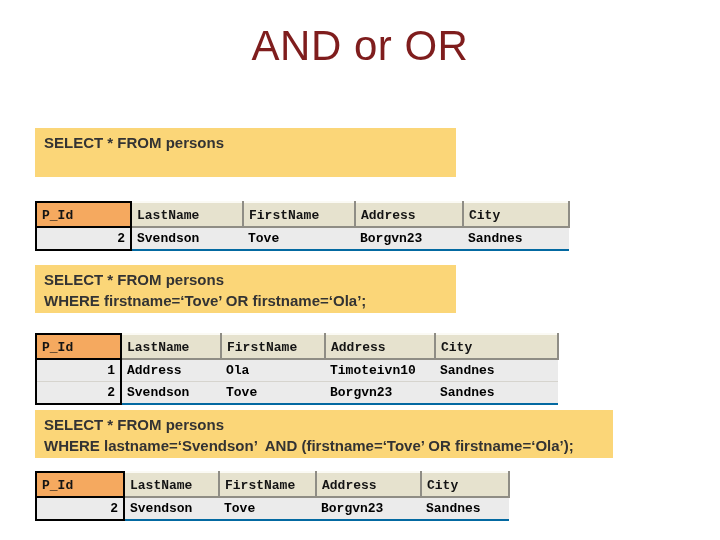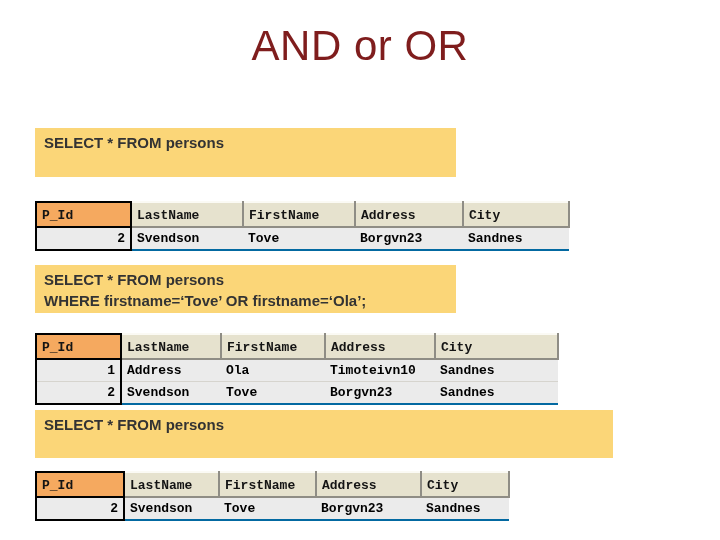--- a/index.html
+++ b/index.html
@@ -163,20 +163,21 @@
             <td>Tove</td>
             <td>Borgvn23</td>
             <td>Sandnes</td>
           </tr>
         </tbody>
       </table>
     </div>
 
   <div class="query-box" id="qbox3">
     <div class="sql-line">SELECT * FROM persons</div>
+    <div class="sql-line">WHERE lastname=‘Svendson’  AND (firstname=‘Tove’ OR firstname=‘Ola’);</div>
   </div>
 
   <div class="result-table" id="rtable3">
       <table class="rt" style="width: 473px;">
         <colgroup>
           <col style="width: 88px;">
           <col style="width: 95px;">
           <col style="width: 97px;">
           <col style="width: 105px;">
           <col style="width: 88px;">

